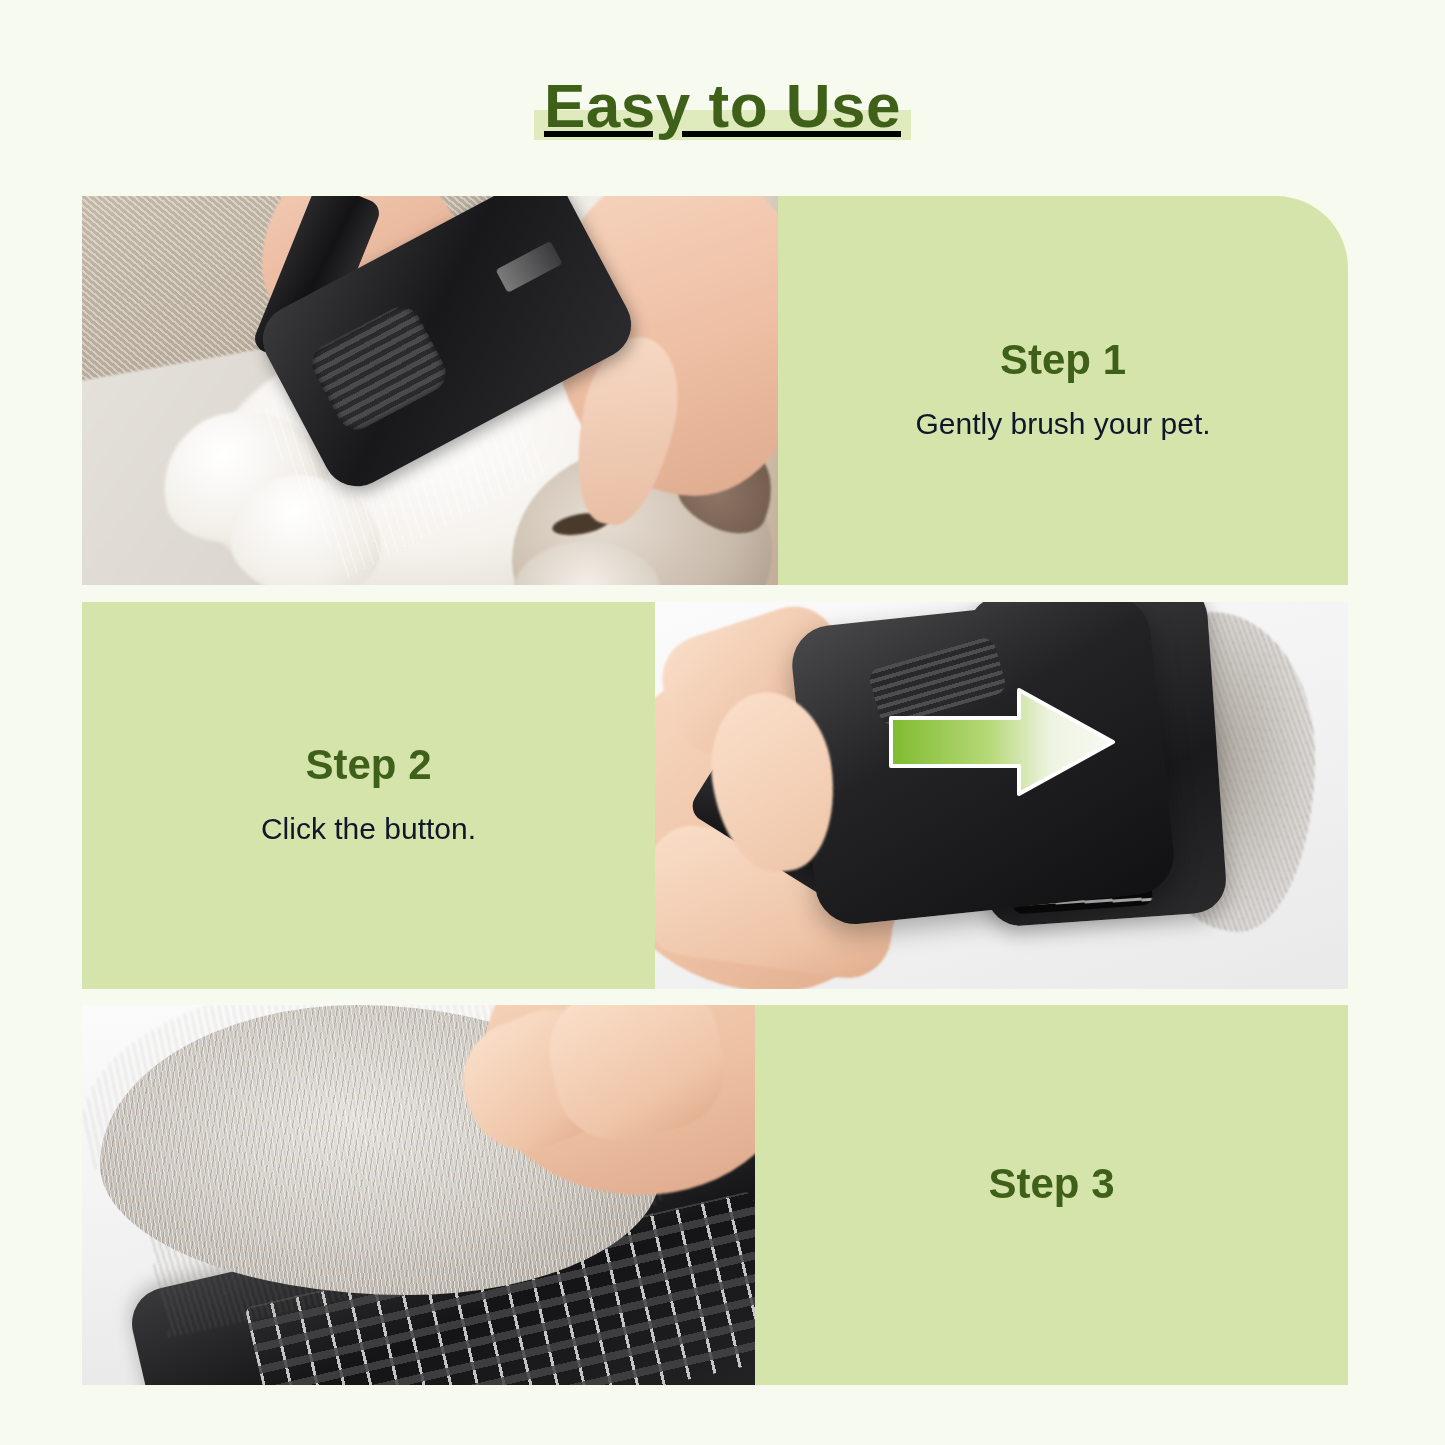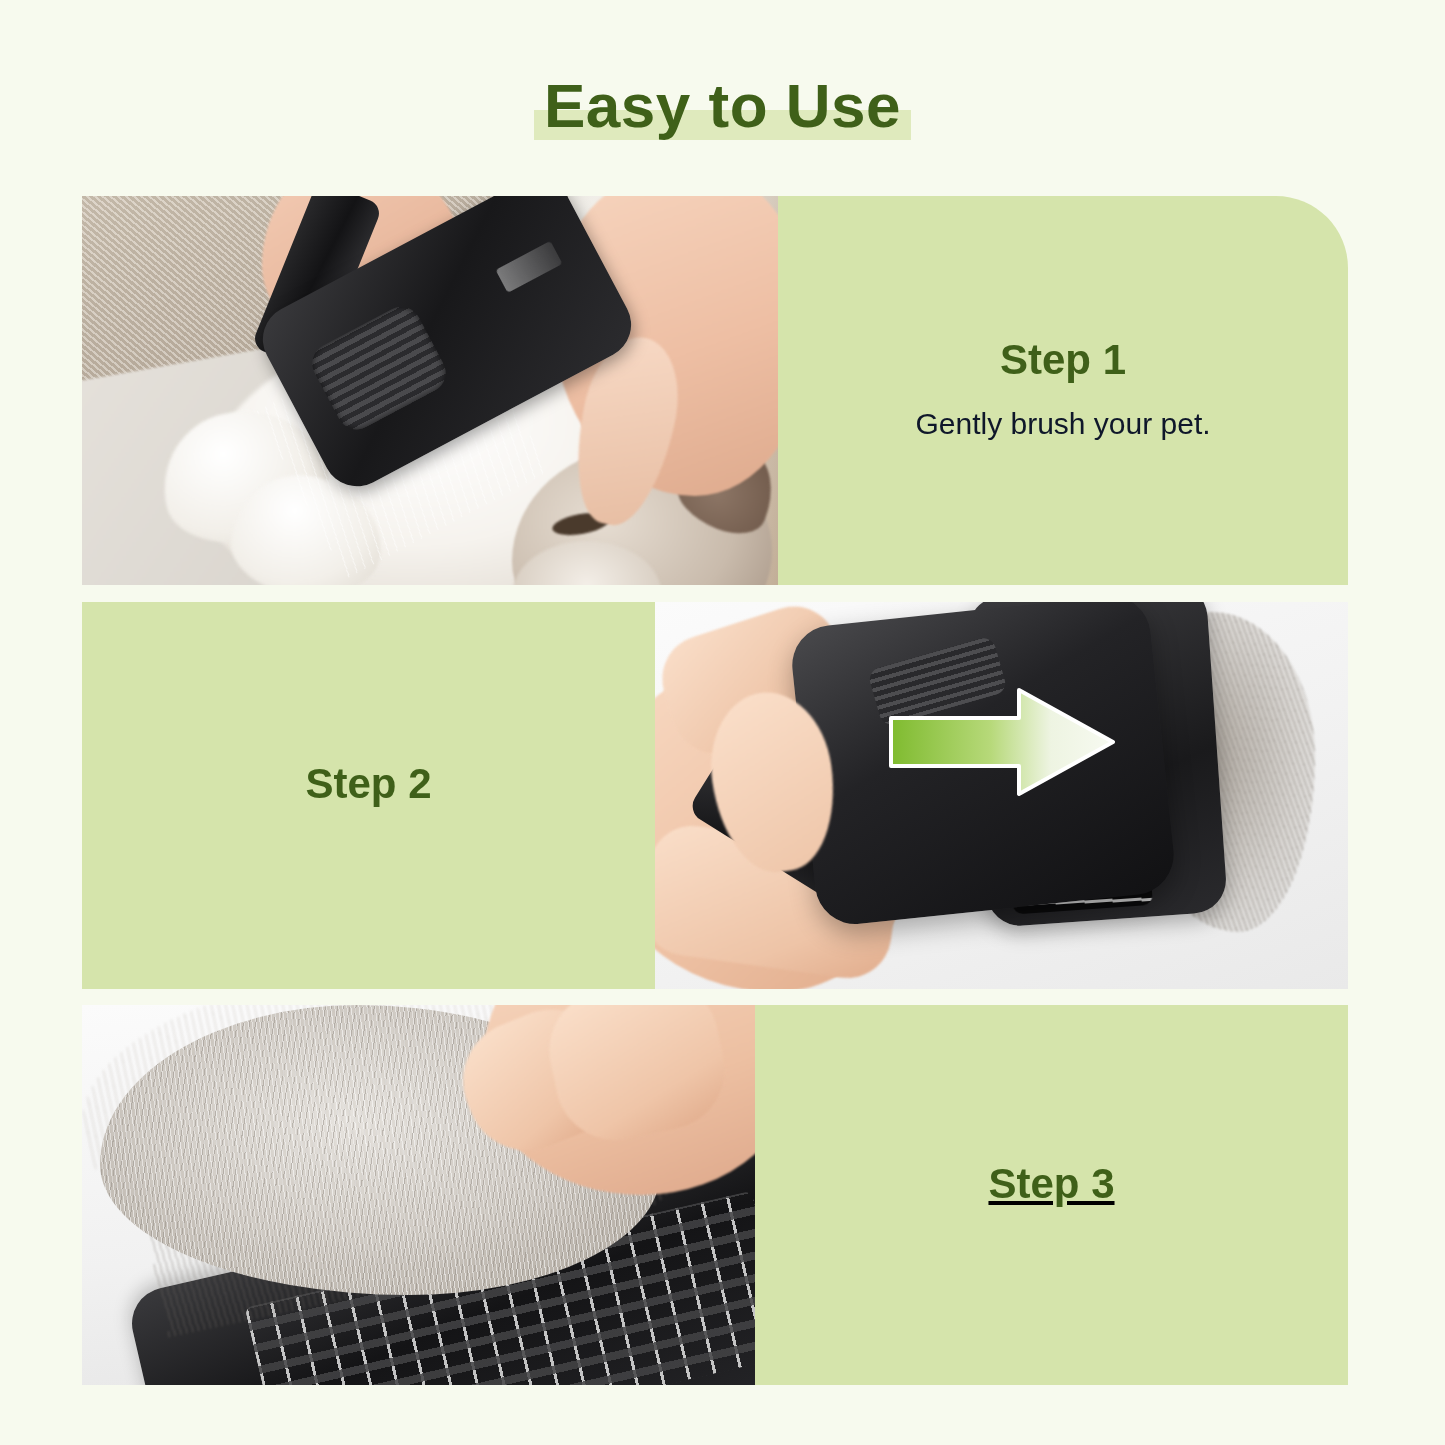--- a/index.html
+++ b/index.html
@@ -21,20 +21,21 @@
     left: 0;
     top: 66px;
     width: 1445px;
     height: 92px;
     text-align: center;
   }
   .title-inner {
     position: relative;
     display: inline-block;
     padding: 0 10px;
+    text-decoration: underline;
   }
   .title-highlight {
     position: absolute;
     left: 0;
     right: 0;
     bottom: 6px;
     height: 30px;
     background: #dfeabd;
     z-index: 0;
   }
@@ -274,21 +275,21 @@
     background:
       repeating-linear-gradient(70deg, rgba(120,112,104,.55) 0 1px, rgba(255,255,255,0) 1px 5px),
       radial-gradient(ellipse at 40% 45%, rgba(160,152,142,.85) 0%, rgba(190,184,176,.45) 60%, rgba(255,255,255,0) 100%);
     filter: blur(.8px);
   }
   .p2-arrow { position: absolute; left: 232px; top: 84px; width: 230px; height: 112px; }
 
   
   #row3 { left: 82px; top: 1005px; width: 1266px; height: 380px; }
   #photo3 { width: 673px; height: 380px; background: #f3f3f3; }
-  #panel3 { width: 593px; height: 380px; padding: 0 32px; text-decoration: underline; }
+  #panel3 { width: 593px; height: 380px; padding: 0 32px; }
 
   .p3-bg {
     position: absolute; inset: 0;
     background: linear-gradient(175deg, #fbfbfb 0%, #f1f1f1 60%, #e6e6e6 100%);
   }
   .p3-hand {
     position: absolute; left: 400px; top: -90px; width: 320px; height: 280px;
     border-radius: 45% 55% 50% 50% / 55% 50% 50% 45%;
     background: linear-gradient(160deg, #f9dbc5 0%, #edc0a2 60%, #dca588 100%);
     filter: blur(1px);
@@ -379,20 +380,21 @@
     <div class="step-title">Step 1</div>
     <div class="step-desc">Gently brush your pet.</div>
   </div>
 
 </div>
 
 <div class="row" id="row2">
 
   <div class="panel centered" id="panel2">
     <div class="step-title">Step 2</div>
+    <div class="step-desc">Click the button.</div>
   </div>
 
   <div class="photo" id="photo2">
     <div class="p2-bg"></div>
     <div class="p2-hand"></div>
     <div class="p2-finger f1"></div>
     <div class="p2-finger f2"></div>
     <div class="p2-handle"></div>
     <div class="p2-hair"></div>
     <div class="p2-head"></div>

